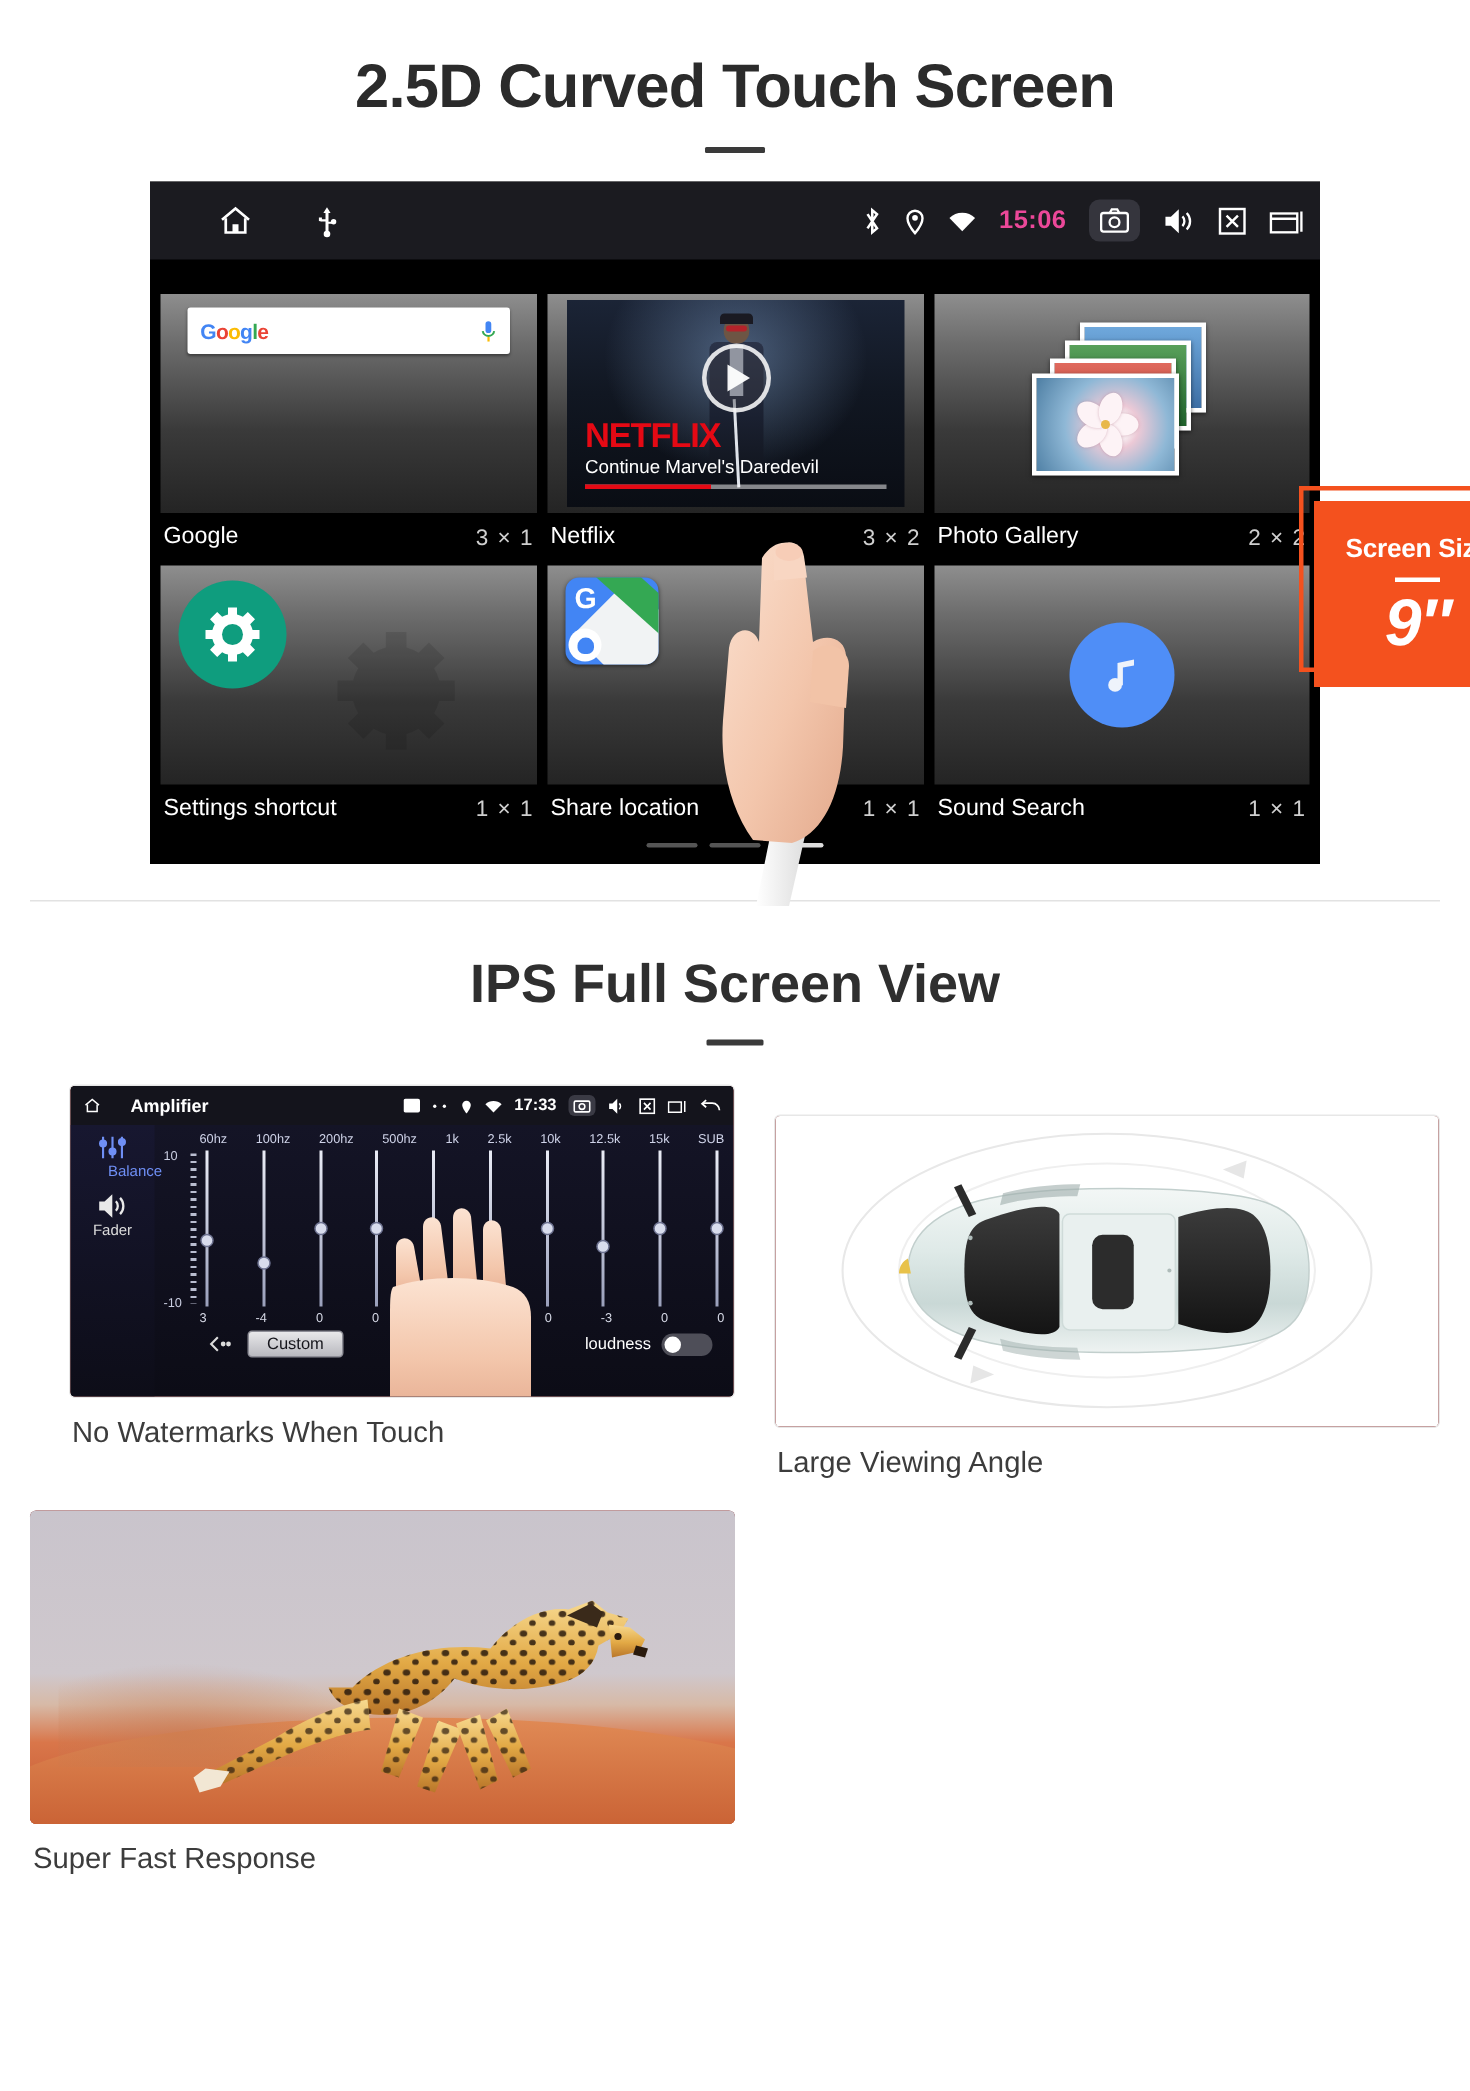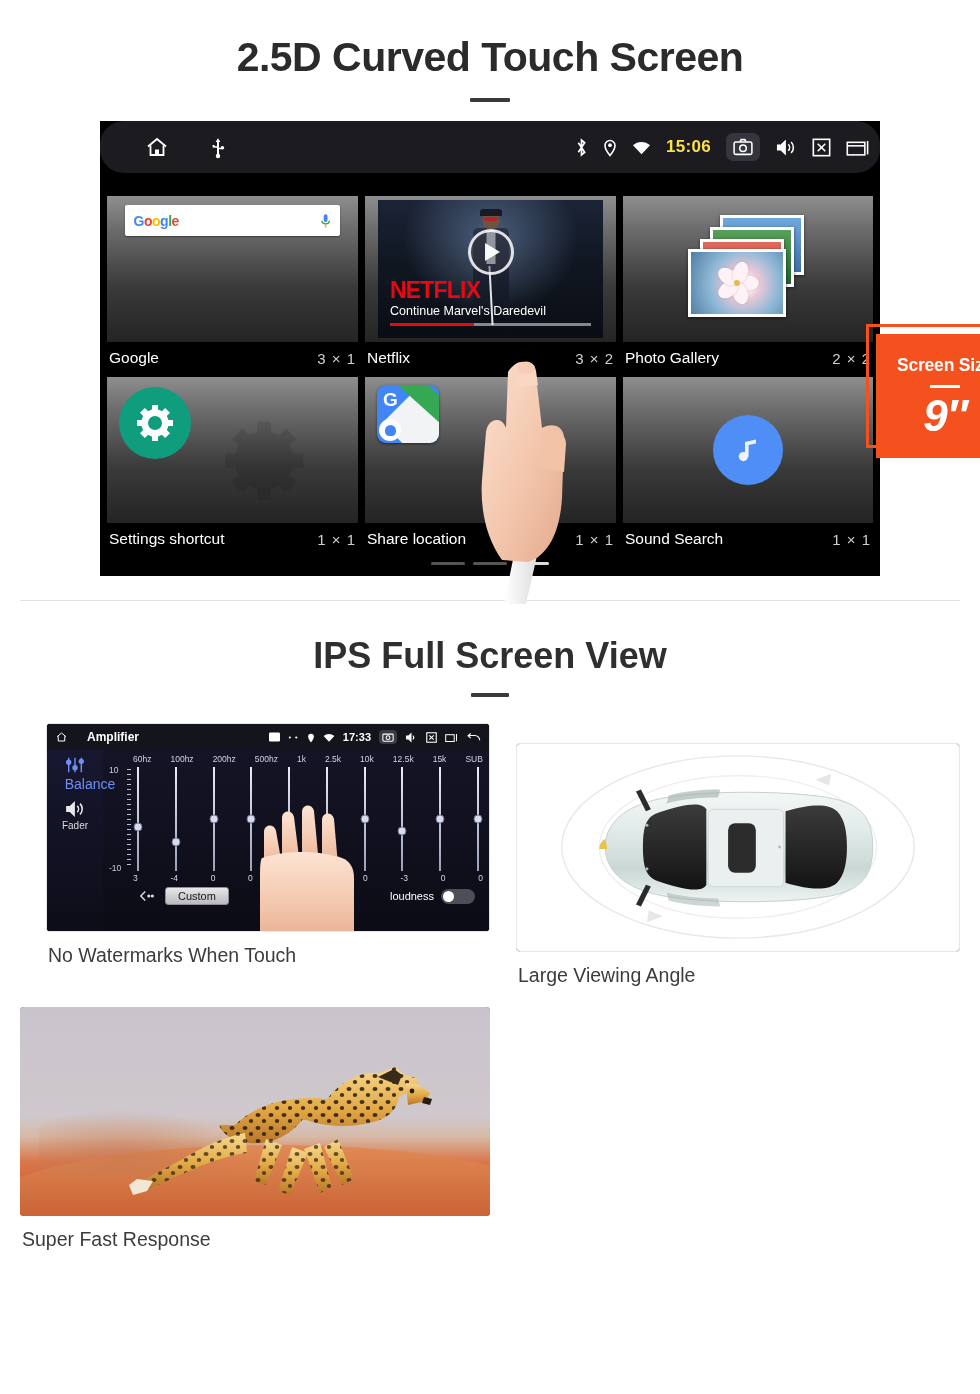--- a/index.html
+++ b/index.html
@@ -44,23 +44,22 @@
   .device {
     position: absolute; inset: 0;
     background: #000;
     overflow: hidden;
   }
   .statusbar {
     height: 52px;
     background: #1b1b20;
     display: flex; align-items: center;
     padding: 0 16px;
-    color: #fde047;
+    color: #ec4899;
     position: relative;
-    border-radius: 24px;
   }
   .sb-left { display:flex; align-items:center; gap: 40px; padding-left: 28px;}
   .sb-right {
     position: absolute; right: 10px; top: 0; height: 52px;
     display: flex; align-items: center; gap: 15px;
   }
   .sb-time { font-size: 17px; font-weight: 600; letter-spacing:0.3px; }
   .ic { display:inline-flex; align-items:center; justify-content:center; }
   .ic svg { display:block; }
   .cam-highlight {
@@ -227,21 +226,21 @@
 
   
   .amp{ width:100%; height:100%; background:#0b0b10; position:relative; display:flex; flex-direction:column; }
   .amp-bar{ height:26px; background:#14141c; display:flex; align-items:center; color:#fff; padding:0 8px; gap:9px;}
   .amp-title{ font-size:12px; font-weight:700; margin-left:10px;}
   .amp-right{ margin-left:auto; display:flex; align-items:center; gap:8px; }
   .amp-time{ font-size:11px; font-weight:600;}
   .amp-body{ flex:1; display:flex; background:linear-gradient(180deg,#141426 0%,#0c0c16 100%); position:relative;}
   .amp-left{ width:56px; padding-top:6px; display:flex; flex-direction:column; align-items:center; gap:2px;
              background:linear-gradient(180deg,#171730,#0d0d18); }
-  .amp-left .lbl{ font-size:14px; color:#6f8ff5;margin-left:30px;}
+  .amp-left .lbl{ font-size:10px; color:#6f8ff5;margin-left:30px;}
   .amp-left .lbl2{ font-size:10px; color:#dcdcdc;}
   .eq{ flex:1; position:relative; padding: 4px 6px 0 6px; }
   .eq-freqs{ display:flex; justify-content:space-between; color:#cfd3e8; font-size:8.5px; padding-left:24px; }
   .eq-area{ position:relative; height:104px; margin-top:3px; padding-left:24px;}
   .eq-scale{ position:absolute; left:0; top:0; height:100%; width:24px; color:#c9cde0; font-size:8.5px;}
   .eq-scale .s-top{ position:absolute; top:-2px; left:0;}
   .eq-scale .s-bot{ position:absolute; bottom:-2px; left:0;}
   .ticks{ position:absolute; left:18px; top:2px; bottom:2px; width:4px;
           background: repeating-linear-gradient(180deg,#b9bdd0 0 1.5px, transparent 1.5px 5px);}
   .sliders{ display:flex; justify-content:space-between; height:100%; }

